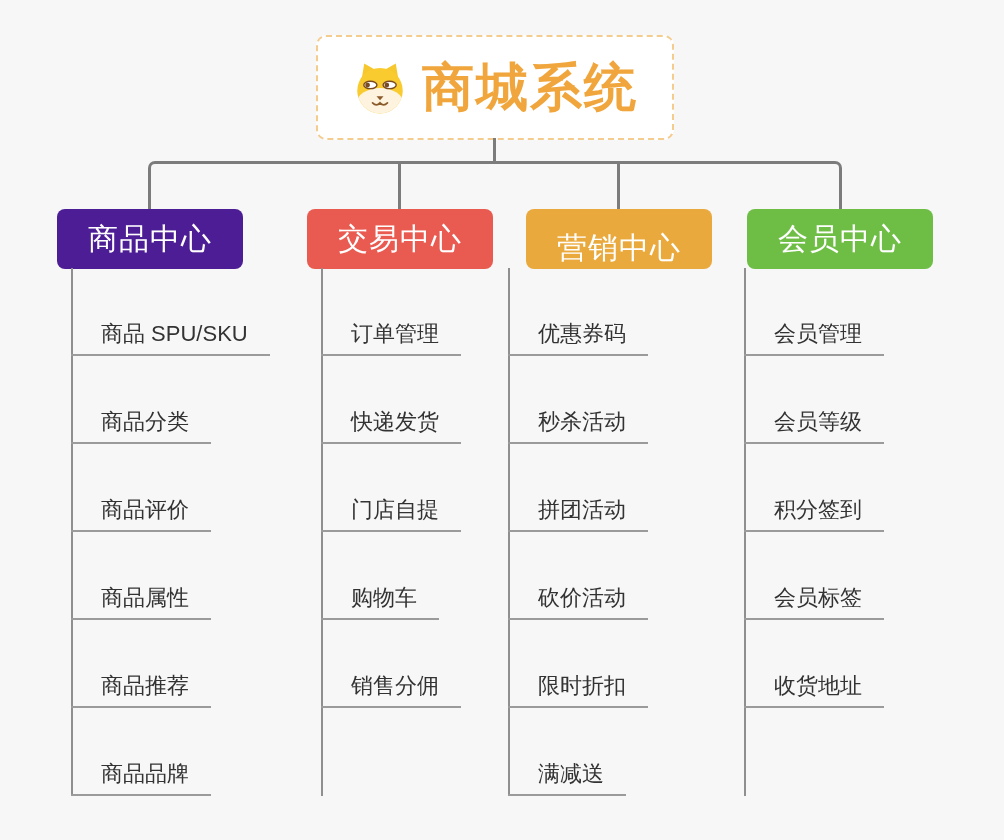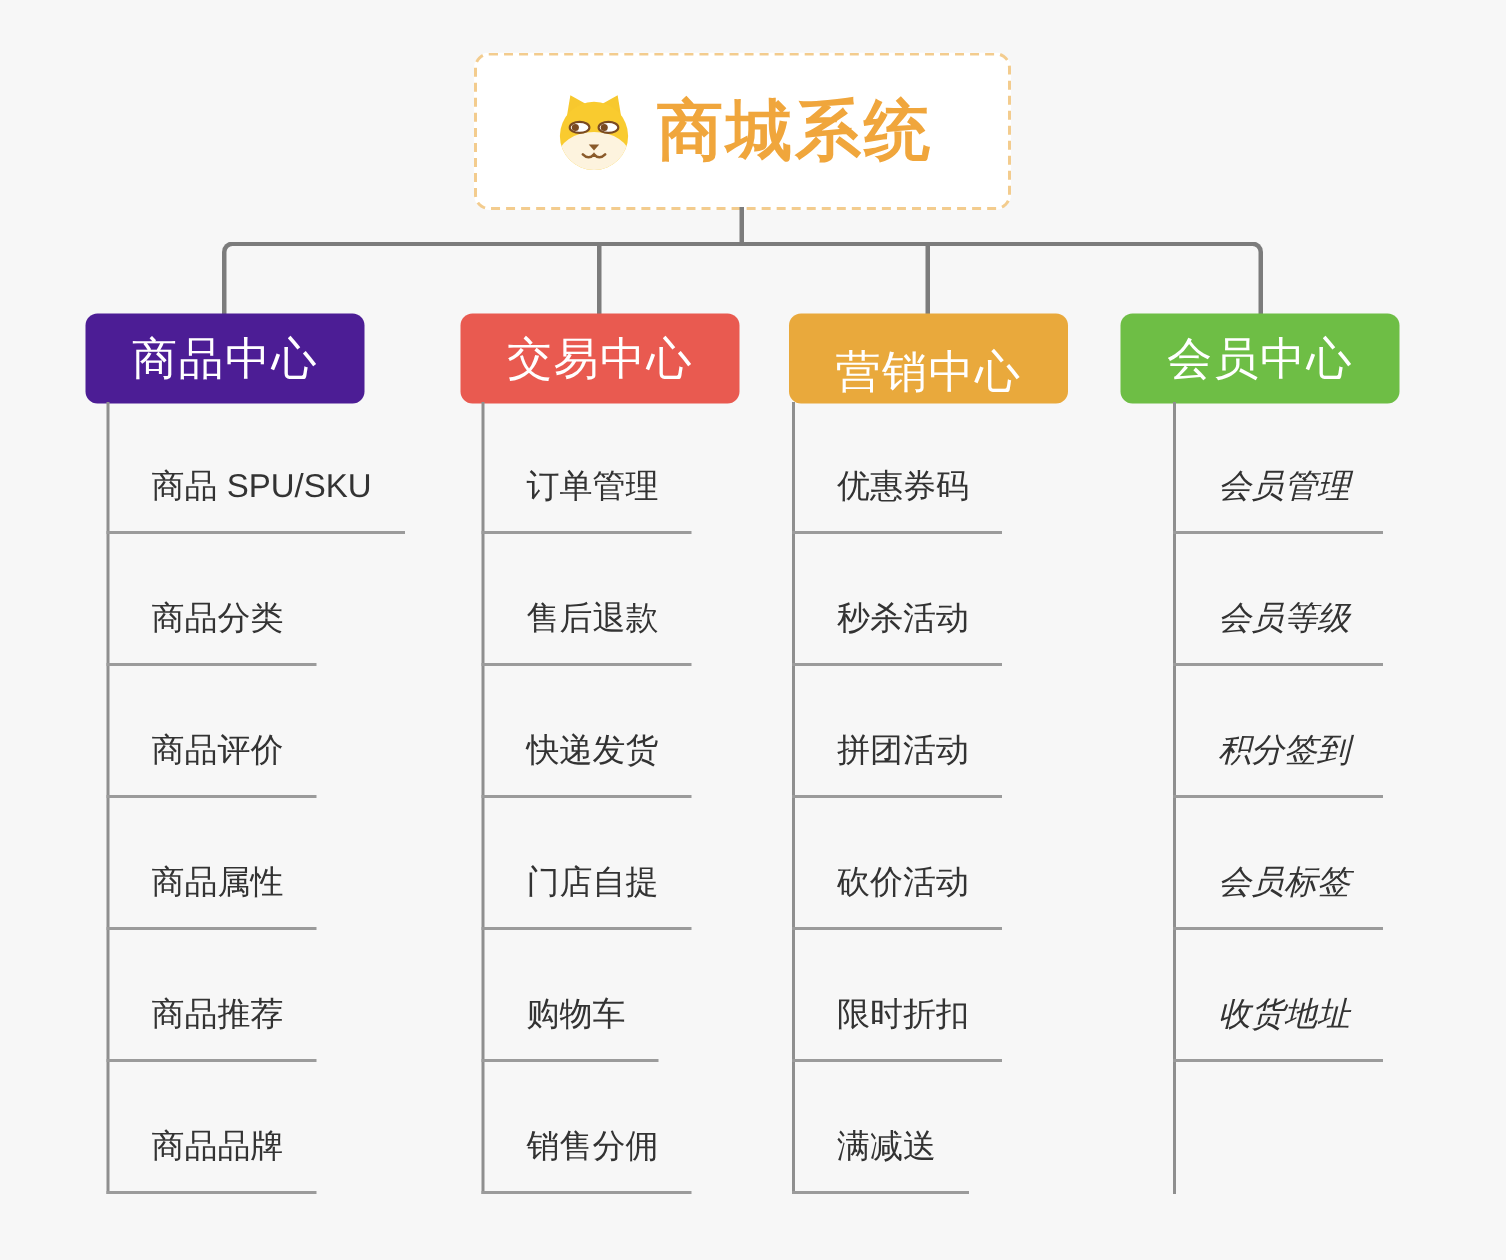--- a/index.html
+++ b/index.html
@@ -13,21 +13,21 @@
 
   
   .root-node {
     position: absolute; left: 316px; top: 35px; width: 358px; height: 105px;
     background: #ffffff;
     border: 2px dashed #f3cc8e;
     border-radius: 10px;
     display: flex; align-items: center; justify-content: center; gap: 14px;
   }
   .root-title {
-    font-size: 44px; font-weight: 600; letter-spacing: 2px; color: #f0a63c;
+    font-size: 52px; font-weight: 600; letter-spacing: 2px; color: #f0a63c;
   }
   .root-icon { width: 56px; height: 56px; flex: 0 0 auto; }
 
   
   .stem {
     position: absolute; left: 493px; top: 138px; width: 3px; height: 25px;
     background: #7c7c7c;
   }
   .bus {
     position: absolute; left: 148px; top: 161px; width: 694px; height: 49px;
@@ -53,30 +53,30 @@
   .branch-4 { left: 747px; }
 
   
   .leaf-column {
     position: absolute; top: 268px; height: 528px;
     border-left: 2px solid #8f8f8f;
     display: flex; flex-direction: column; align-items: flex-start;
   }
   .col-1 { left: 71px; }
   .col-2 { left: 321px; }
-  .col-3 { left: 528px; }
-  .col-4 { left: 782px; font-style: italic; }
+  .col-3 { left: 508px; }
+  .col-4 { left: 744px; }
   .leaf-row {
     height: 88px;
     display: flex; align-items: flex-end;
   }
   .leaf {
     display: inline-block;
     margin-left: -2px;
-    padding: 0 22px 15px 30px;
+    padding: 0 22px 5px 30px;
     border-bottom: 2px solid #9b9b9b;
     font-size: 22px; color: #333333;
     white-space: nowrap;
     cursor: default;
   }
 </style>
 </head>
 <body>
 
 <div class="canvas">
@@ -139,23 +139,20 @@
     <div class="leaf-row">
         <span class="leaf">商品品牌</span>
       </div>
   </div>
 
   <div class="leaf-column col-2">
     <div class="leaf-row">
         <span class="leaf">订单管理</span>
       </div>
     <div class="leaf-row">
-        <span class="leaf">售后退款</span>
-      </div>
-    <div class="leaf-row">
         <span class="leaf">快递发货</span>
       </div>
     <div class="leaf-row">
         <span class="leaf">门店自提</span>
       </div>
     <div class="leaf-row">
         <span class="leaf">购物车</span>
       </div>
     <div class="leaf-row">
         <span class="leaf">销售分佣</span>

